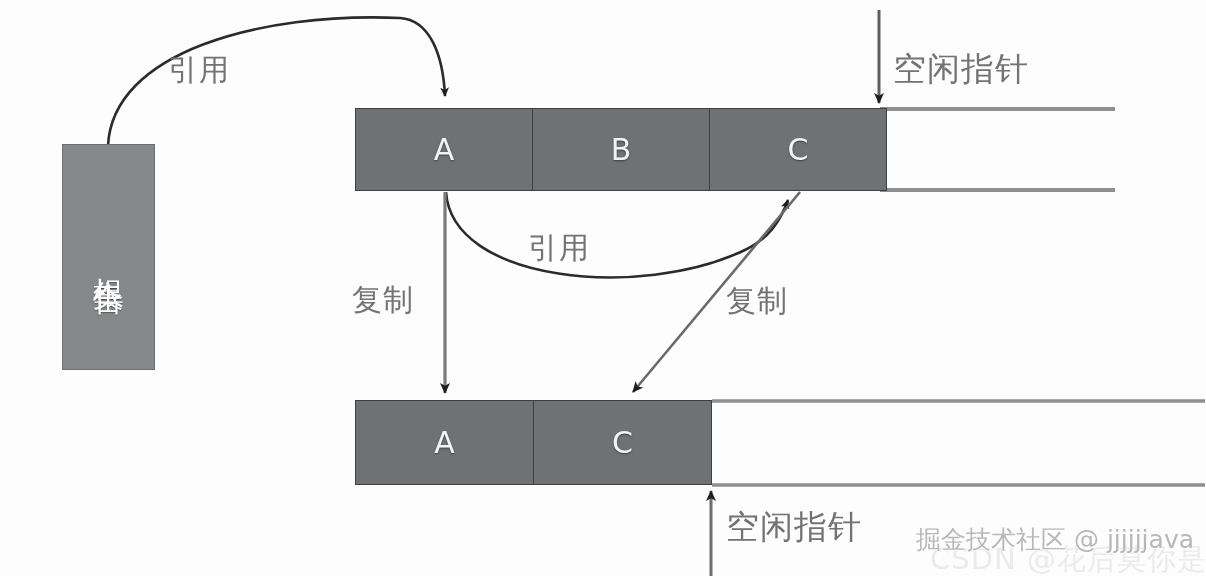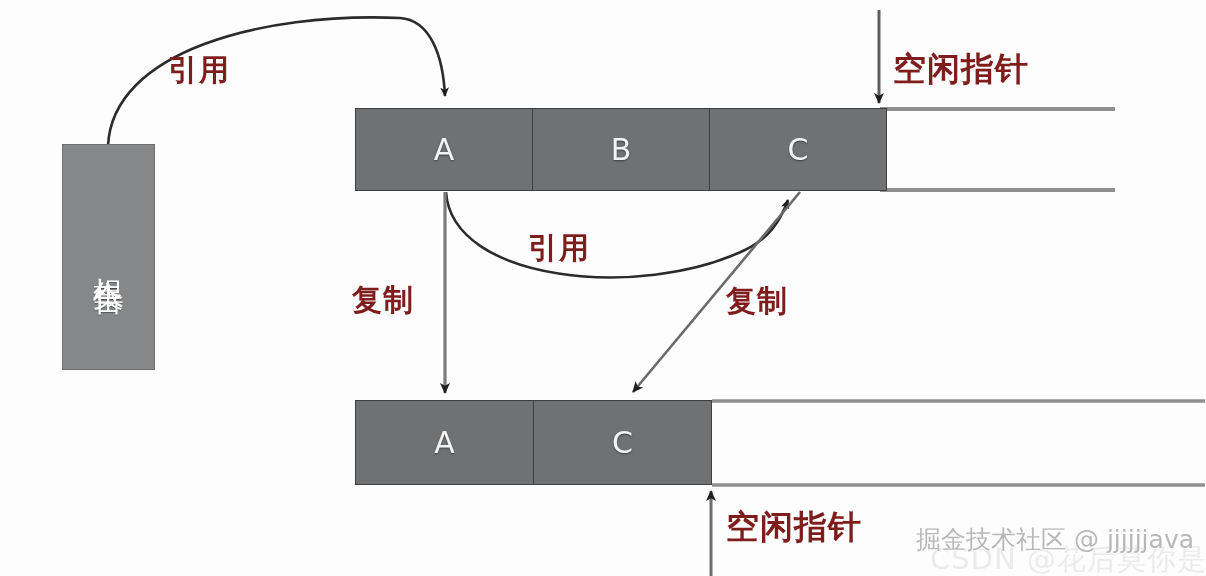--- a/index.html
+++ b/index.html
@@ -72,26 +72,25 @@
   .mem-cell:first-child { margin-left: 0; }
 
   #row-top   { left: 355px; top: 108px; height: 83px; }
   #row-bottom{ left: 355px; top: 400px; height: 85px; }
   #row-top .mem-cell    { width: 178px; }
   #row-bottom .mem-cell { width: 179px; }
 
   
   .lbl {
     position: absolute;
-    color: #7f1d1d;
+    color: #737373;
     font-size: 30px;
     white-space: nowrap;
     user-select: none;
     letter-spacing: 1px;
-    font-weight: bold;
   }
   .lbl-ref1   { left: 168px; top: 50px;  }
   .lbl-ref2   { left: 528px; top: 228px; }
   .lbl-copy1  { left: 352px; top: 280px; }
   .lbl-copy2  { left: 726px; top: 281px; }
   .lbl-free-top    { left: 893px; top: 47px;  font-size: 33px; }
   .lbl-free-bottom { left: 726px; top: 505px; font-size: 33px; }
 
   
   .wm {

